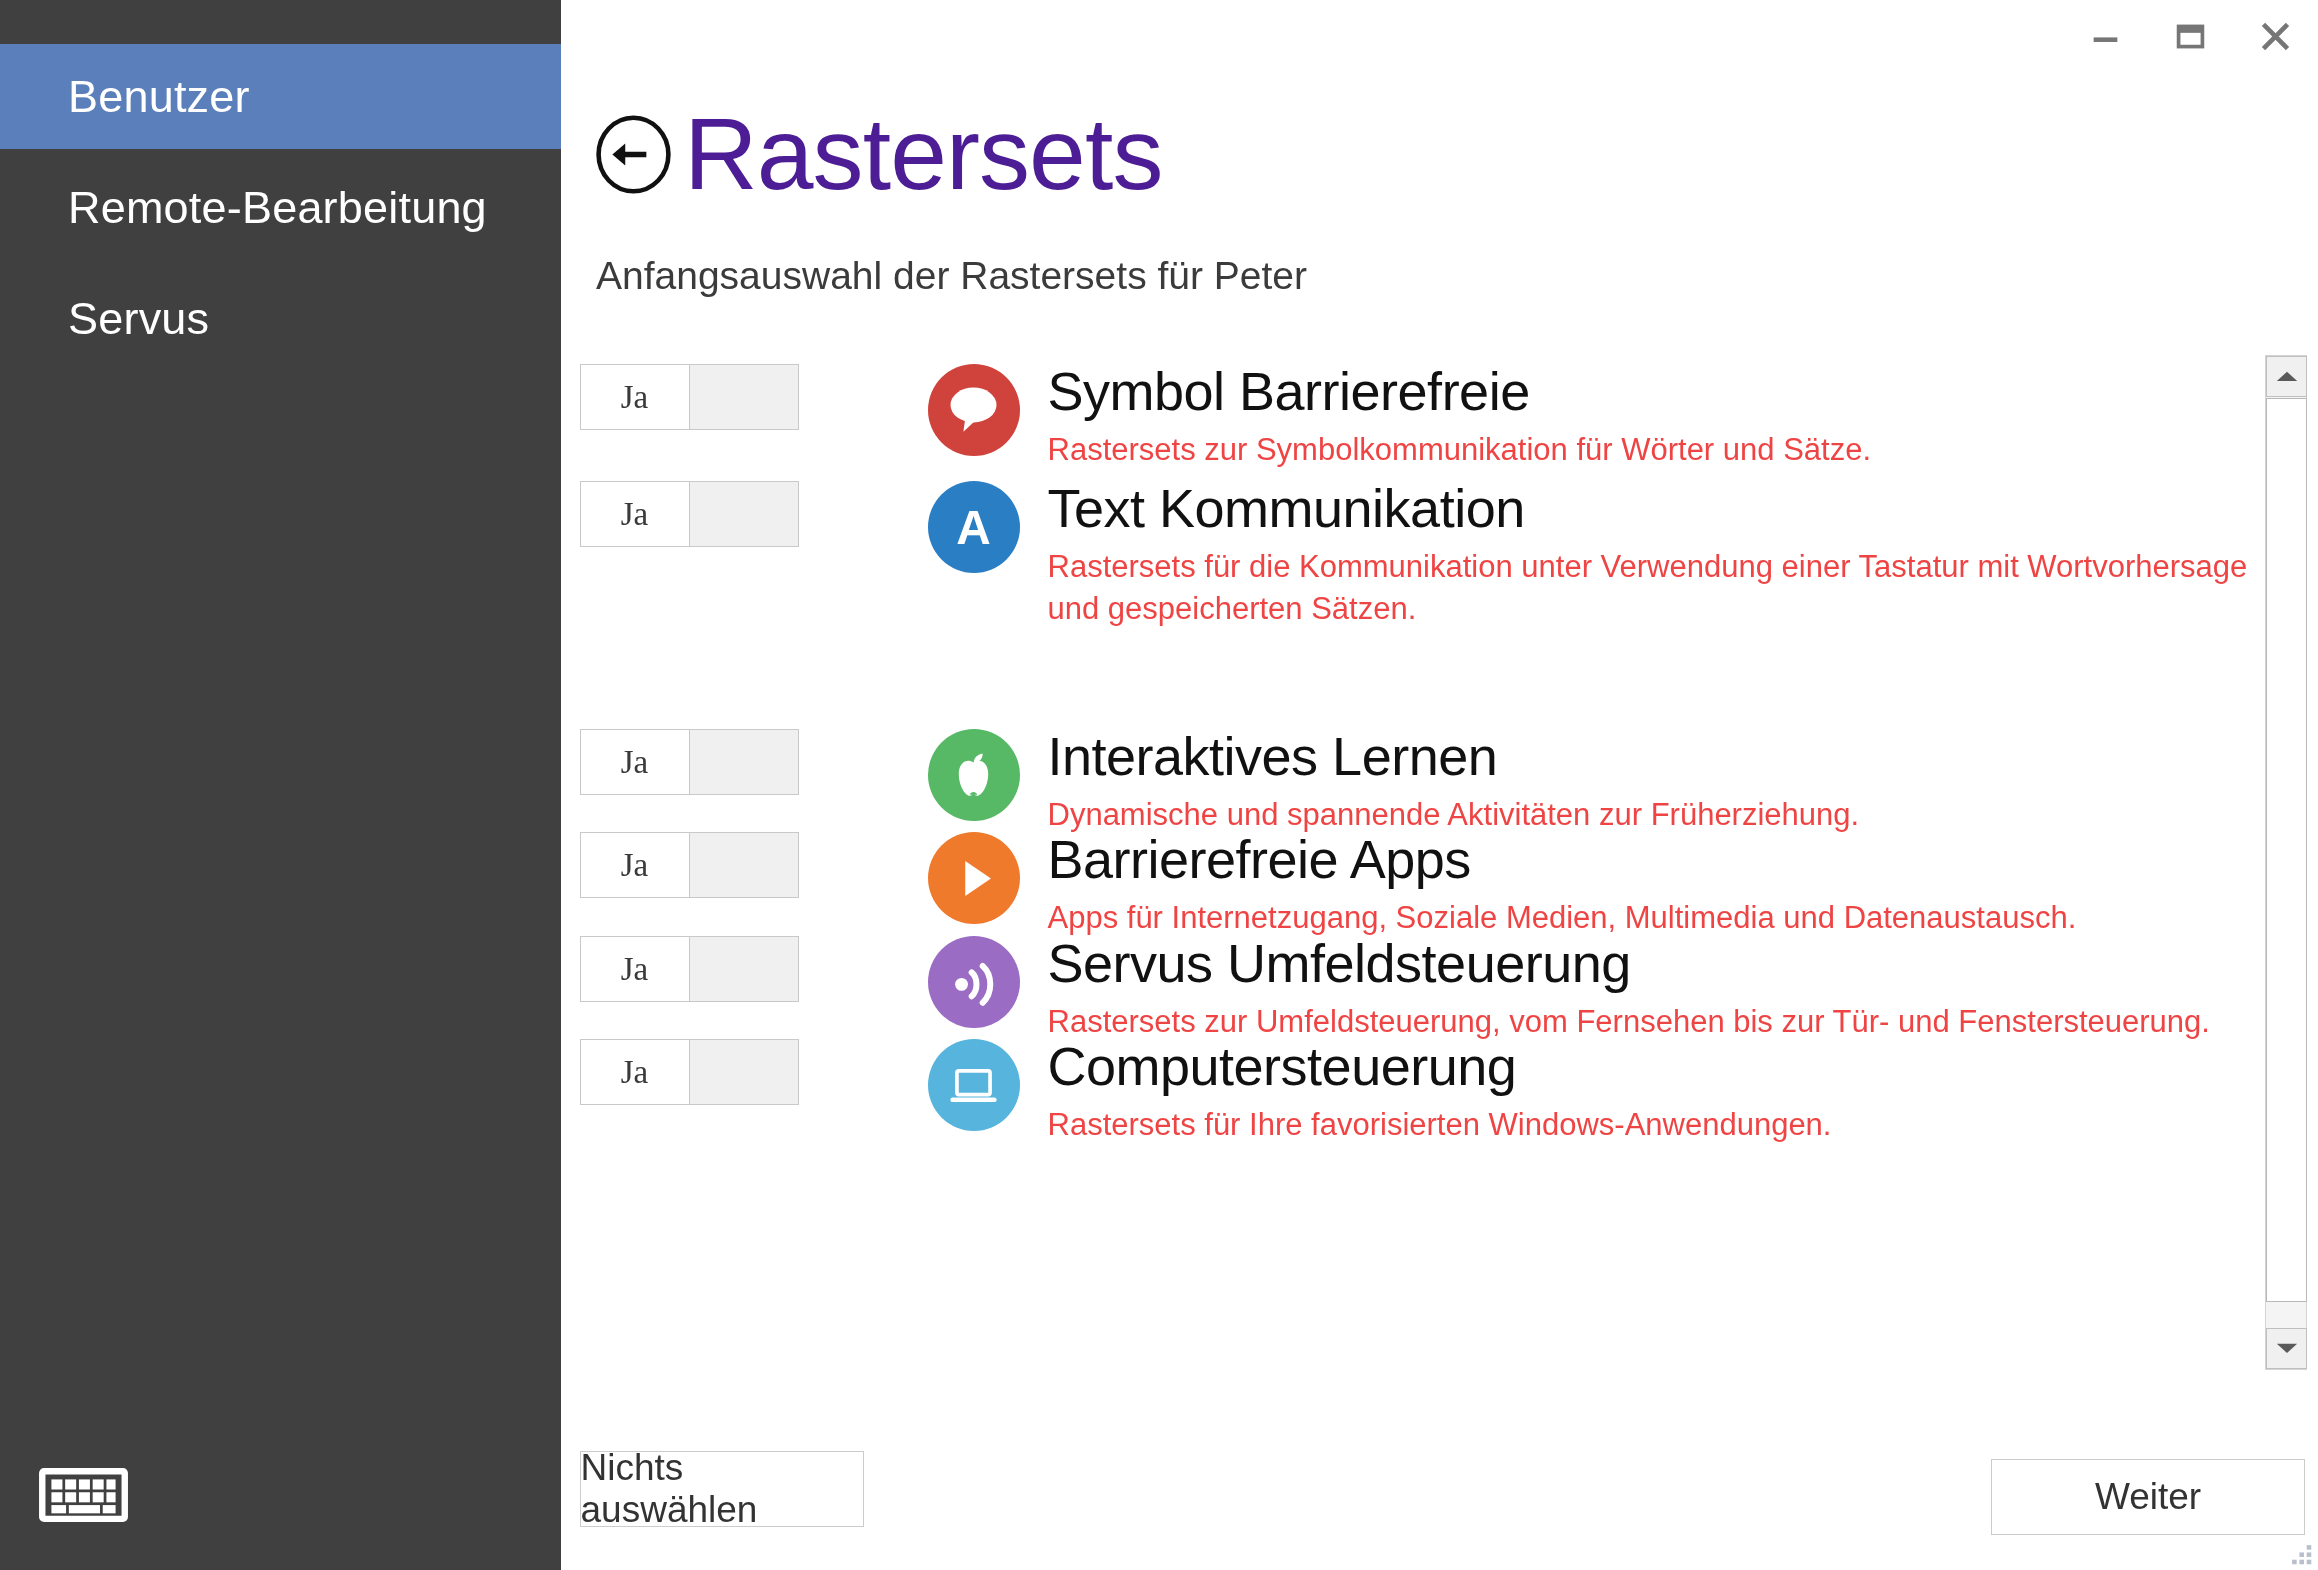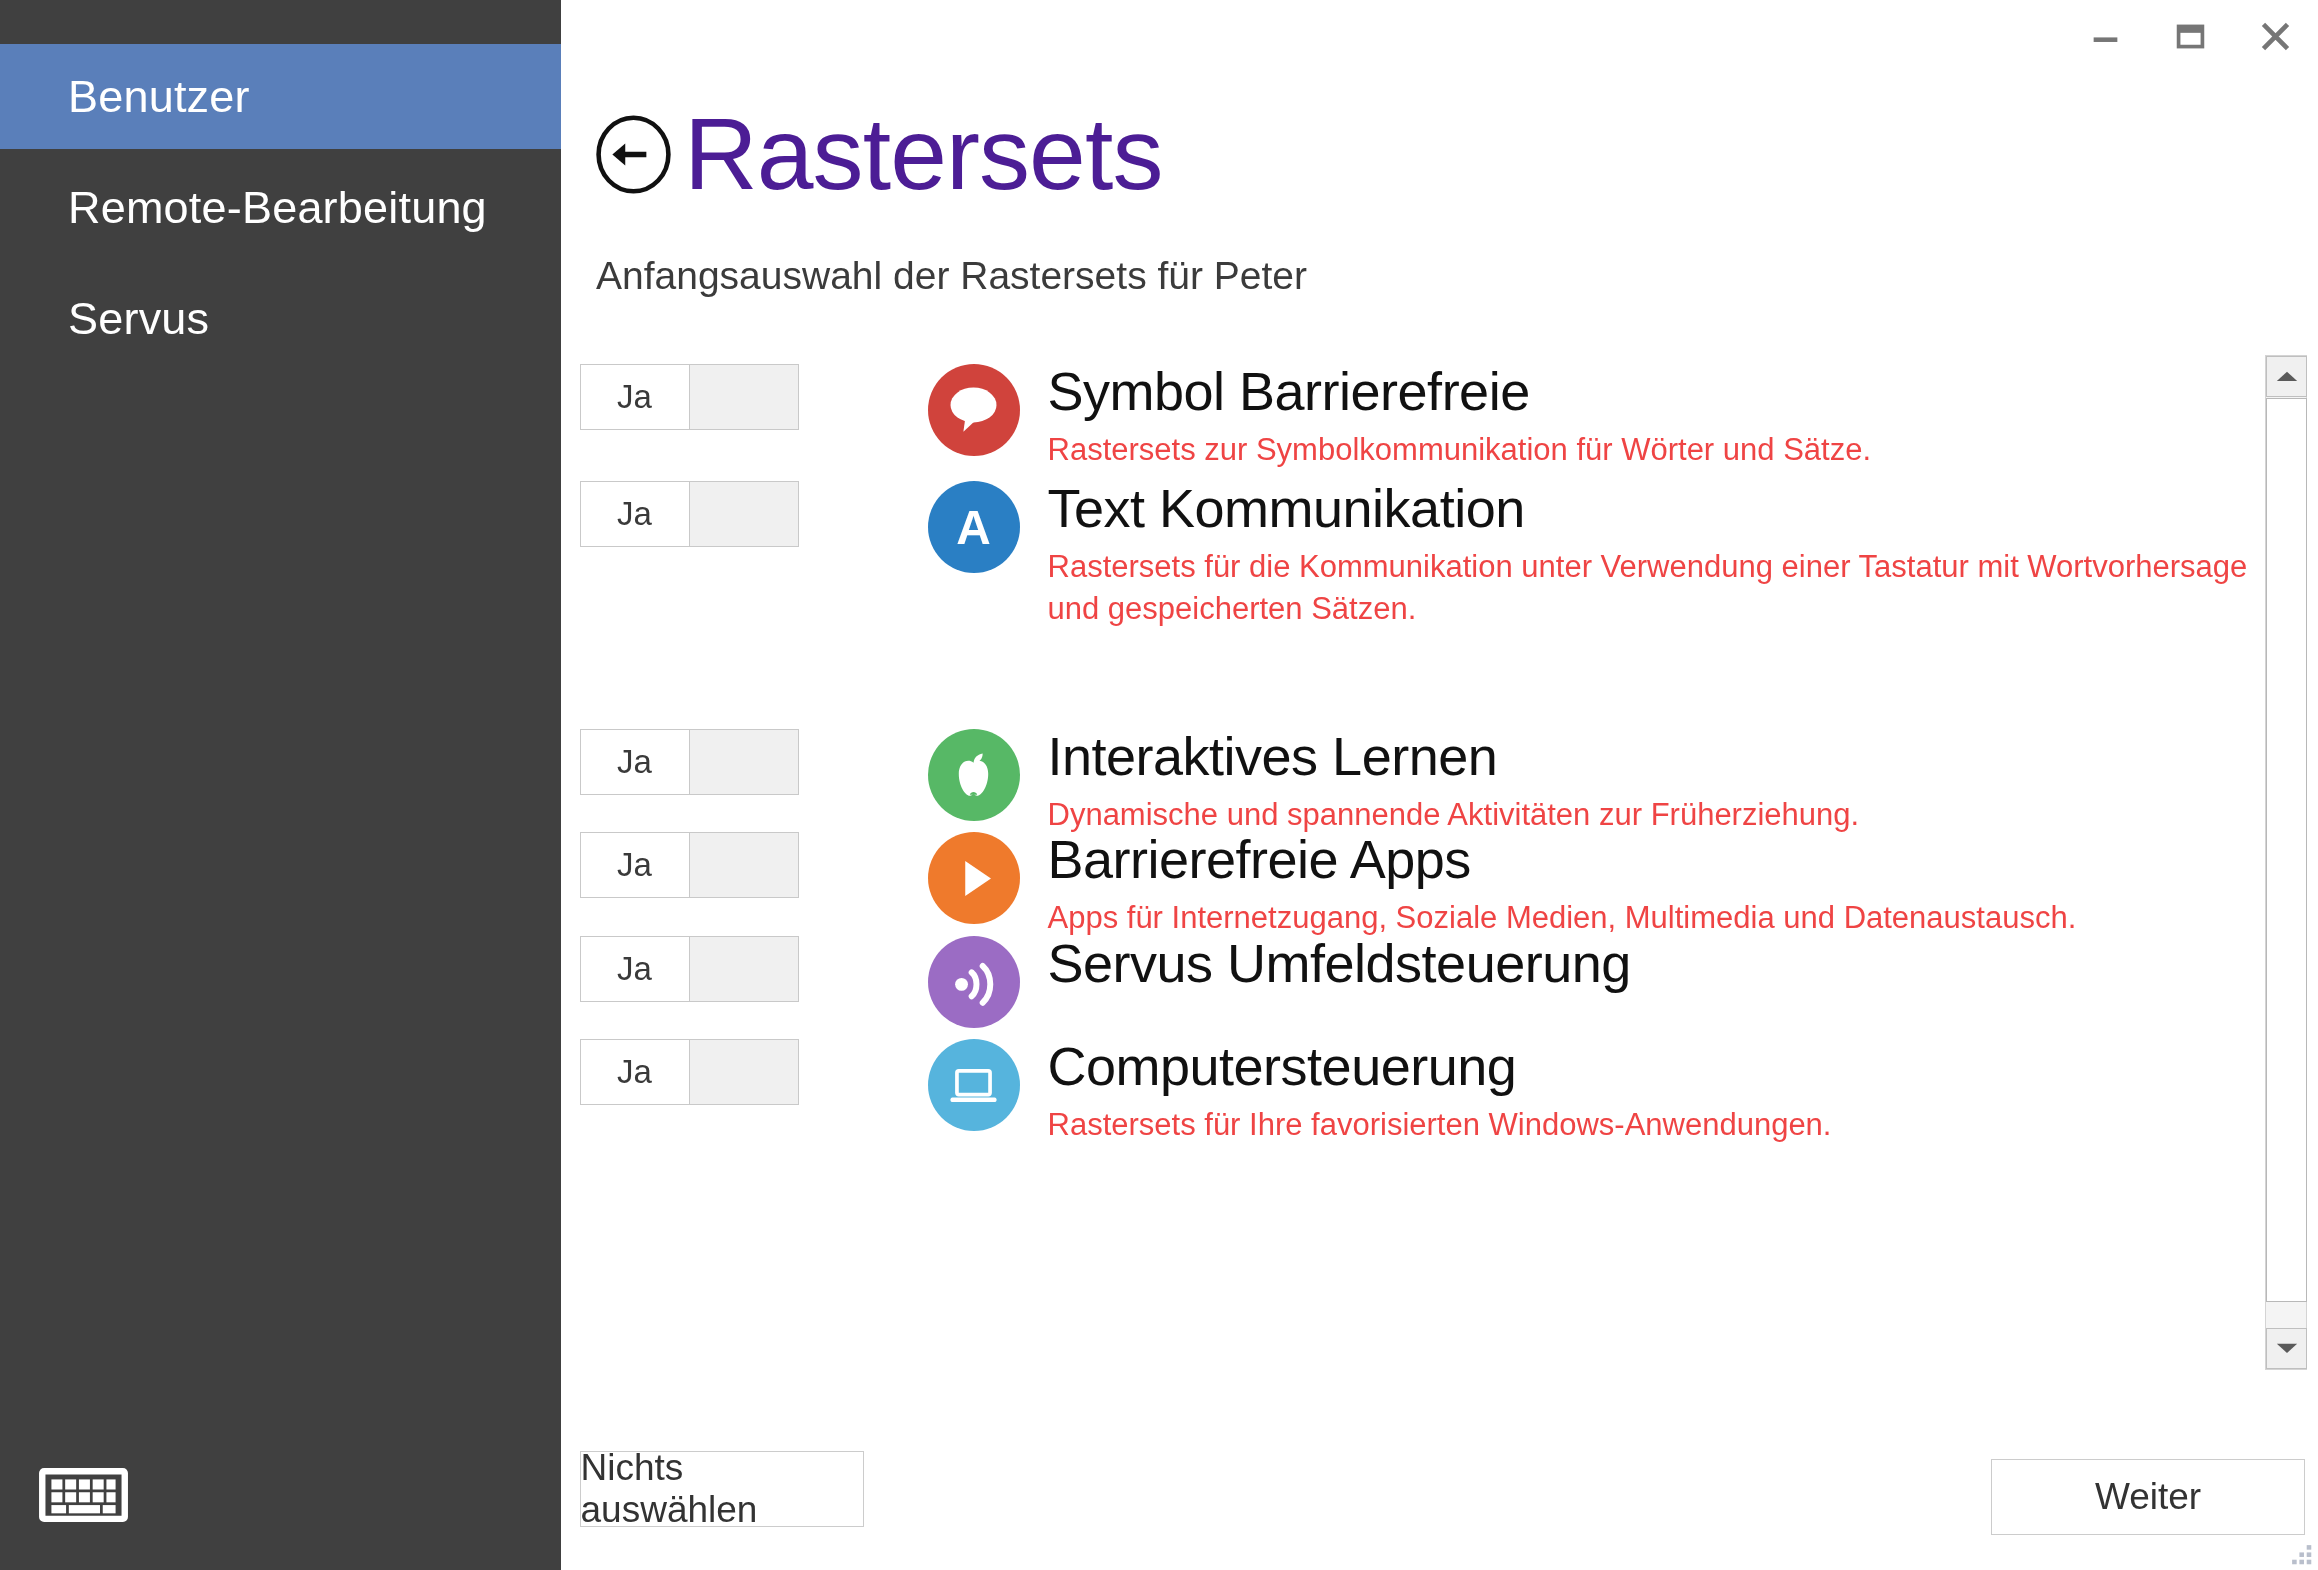--- a/index.html
+++ b/index.html
@@ -144,21 +144,21 @@
     cursor: pointer;
     background: #ffffff;
   }
   .toggle-seg {
     flex: 1 1 50%;
     display: flex;
     align-items: center;
     justify-content: center;
     font-size: 33px;
     color: #3a3a3a;
-    font-family: Liberation Sans, sans-serif;
+    font-family: Liberation Serif, serif;
   }
   .toggle-seg.on {
     background: #ffffff;
     border-right: 1.8px solid #c9c9c9;
   }
   .toggle-seg.off {
     background: #f0f0f0;
   }
 
   .row-icon {
@@ -407,20 +407,21 @@
         </div>
         <div class="row-icon" style="background:#9b6cc4;">
           <svg width="57" height="57" viewBox="0 0 62 62">
             <circle cx="18" cy="33" r="7" fill="#ffffff"></circle>
             <path d="M29 20 C36 26 36 40 29 46" stroke="#ffffff" stroke-width="6.5" fill="none" stroke-linecap="round"></path>
             <path d="M41 13 C52 23 52 43 41 53" stroke="#ffffff" stroke-width="6.5" fill="none" stroke-linecap="round"></path>
           </svg>
         </div>
         <div class="row-text">
           <div class="row-title">Servus Umfeldsteuerung</div>
+          <div class="row-desc">Rastersets zur Umfeldsteuerung, vom Fernsehen bis zur Tür- und Fenstersteuerung.</div>
         </div>
       </div>
 
       <div class="grid-row" style="top:684px;">
         <div class="toggle">
           <div class="toggle-seg on">Ja</div>
           <div class="toggle-seg off"></div>
         </div>
         <div class="row-icon" style="background:#56b4dd;">
           <svg width="57" height="57" viewBox="0 0 62 62">

